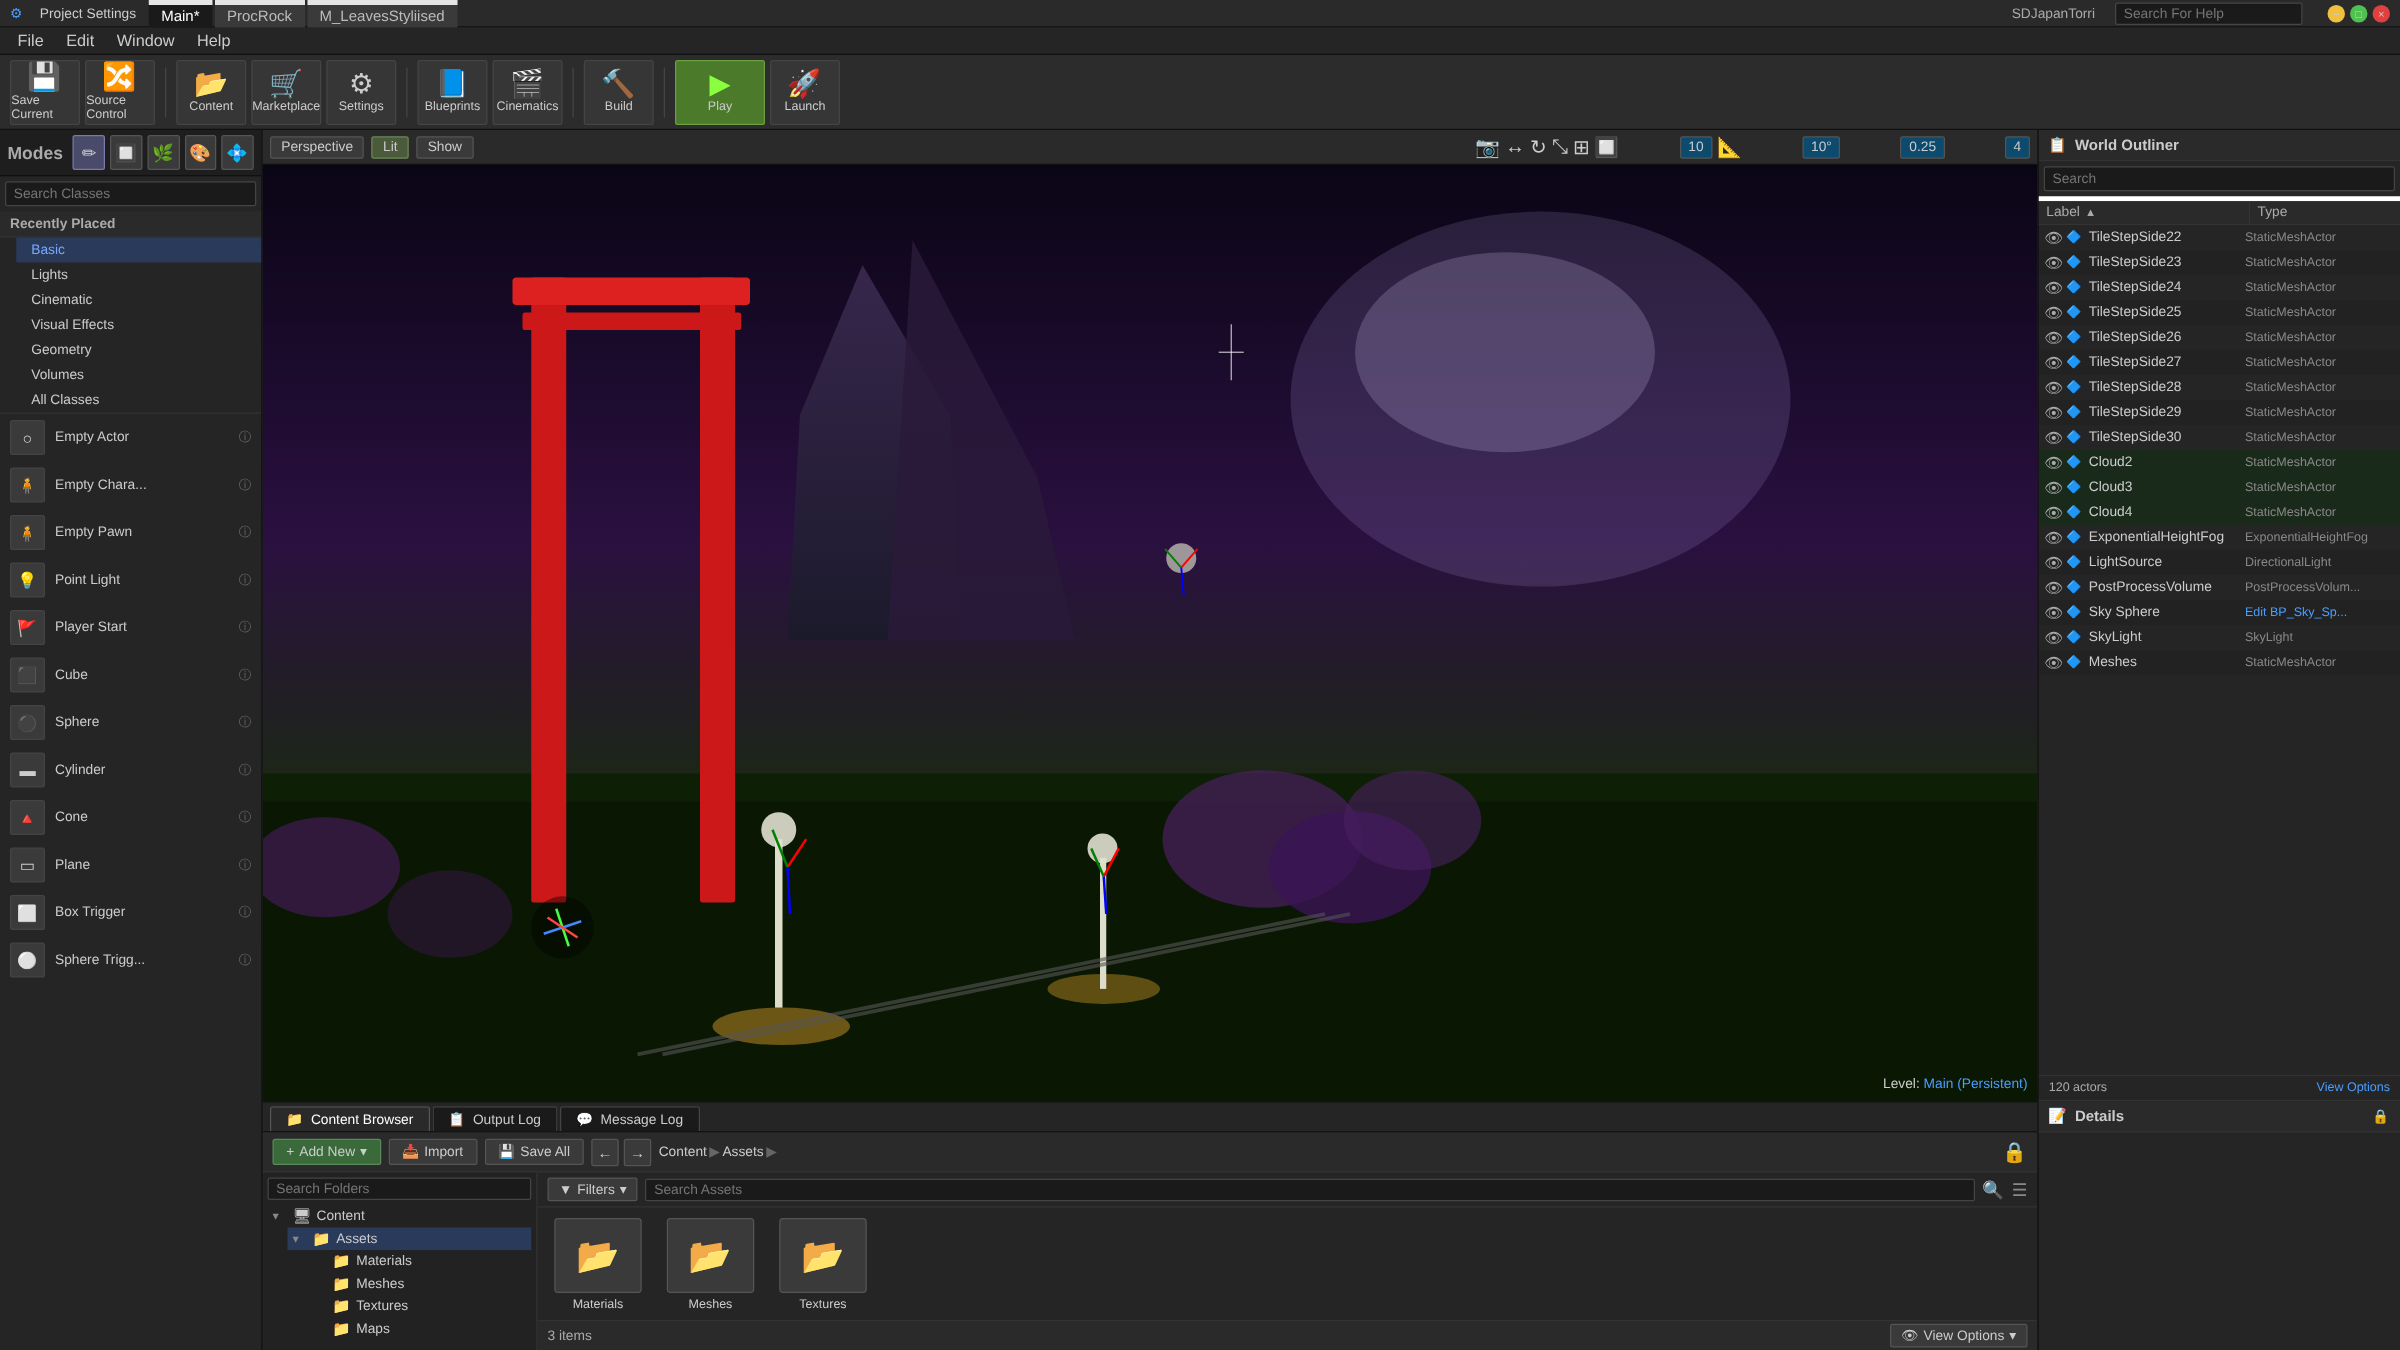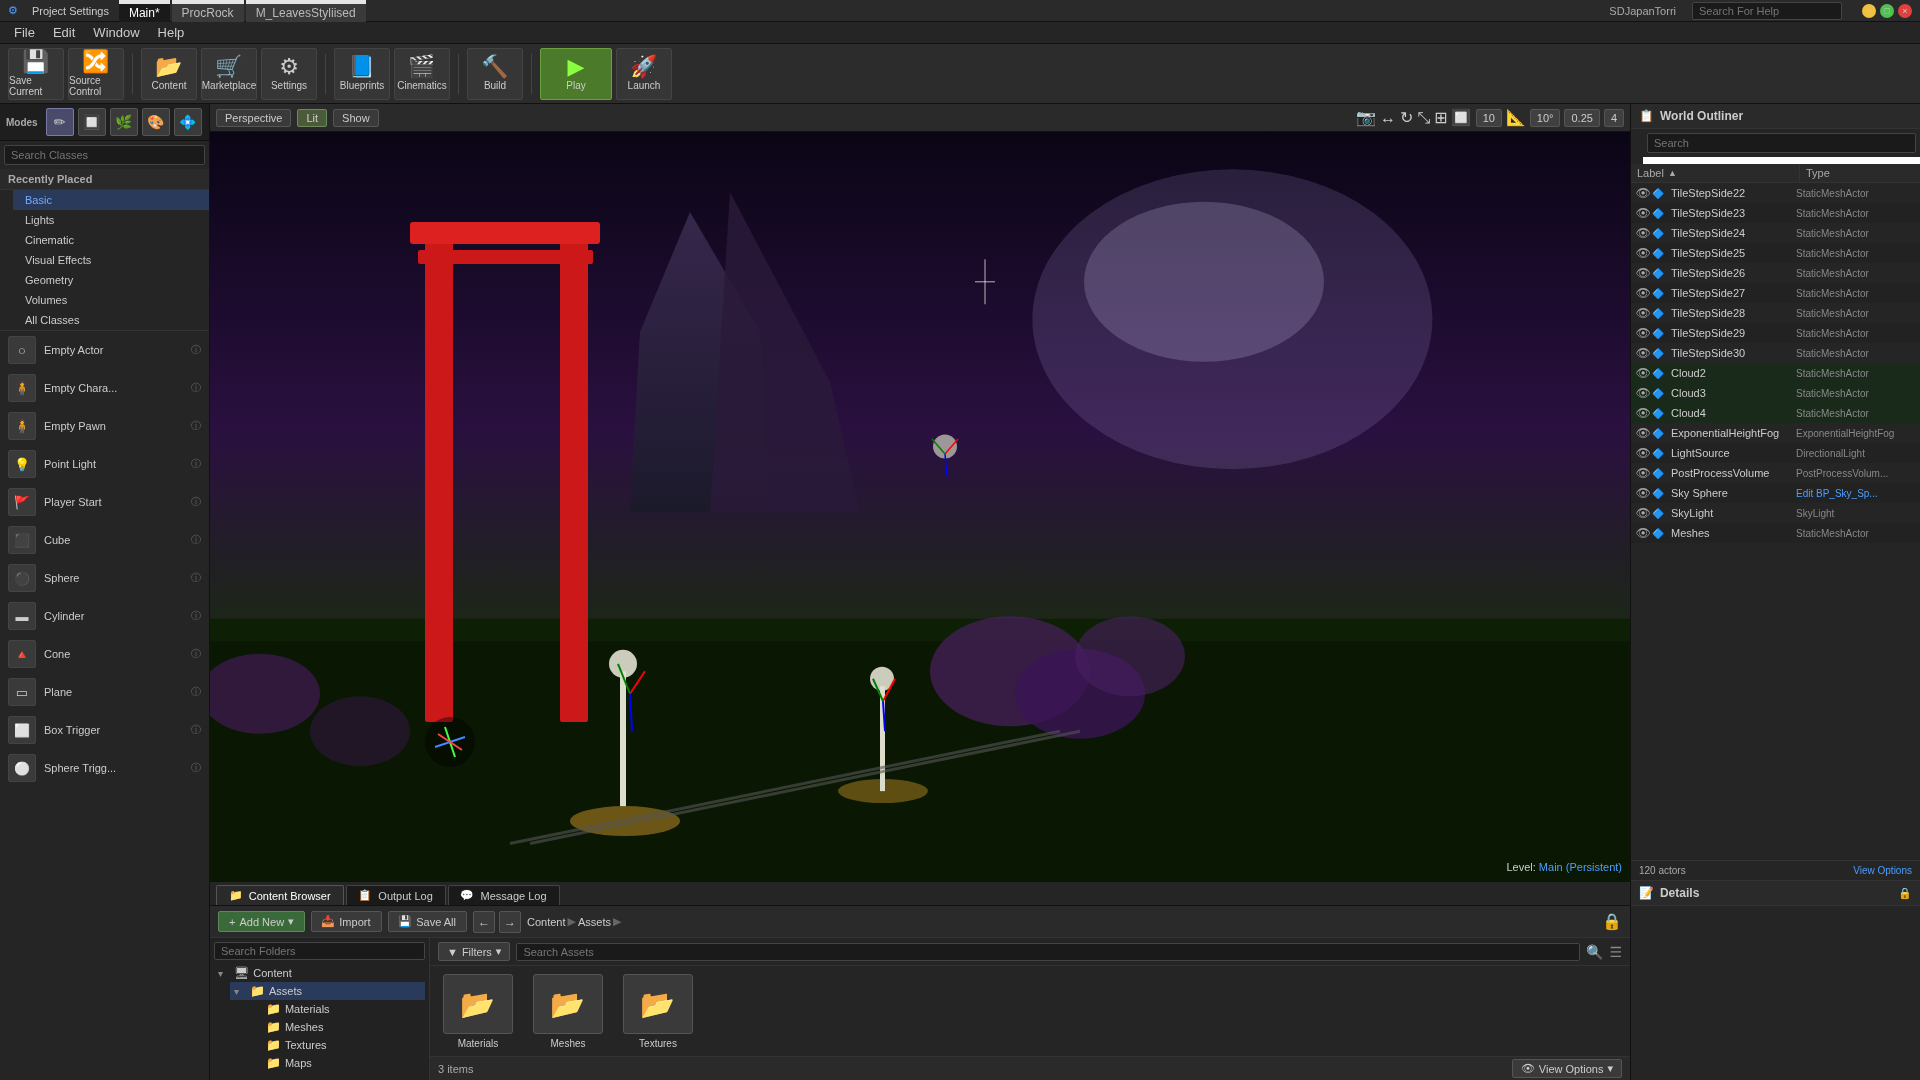--- a/index.html
+++ b/index.html
@@ -49,21 +49,21 @@
     .object-label { font-size: 11px; color: #ccc; flex: 1; }
     .object-info { color: #666; font-size: 10px; cursor: pointer; }
 
     
     #center { flex: 1; display: flex; flex-direction: column; overflow: hidden; }
     #viewport-toolbar { height: 28px; background: #2a2a2a; display: flex; align-items: center; padding: 0 6px; gap: 6px; border-bottom: 1px solid #111; }
     #viewport-toolbar .vp-btn { background: #3a3a3a; border: 1px solid #555; color: #ccc; padding: 2px 8px; font-size: 11px; cursor: pointer; border-radius: 2px; }
     #viewport-toolbar .vp-btn.active { background: #4a5a3a; border-color: #6a8a5a; }
     #viewport-toolbar .vp-spacer { flex: 1; }
     #viewport-toolbar .vp-controls { display: flex; align-items: center; gap: 4px; }
-    #viewport-toolbar .vp-num { background: #404040; border: 1px solid #555; color: #ccc; padding: 2px 6px; font-size: 11px; border-radius: 2px; }
+    #viewport-toolbar .vp-num { background: #0c4a6e; border: 1px solid #555; color: #ccc; padding: 2px 6px; font-size: 11px; border-radius: 2px; margin-left: 44px; }
     #viewport { flex: 1; position: relative; overflow: hidden; background: #1a1a1a; }
     #viewport-canvas { width: 100%; height: 100%; background: linear-gradient(180deg, #1a0a2a 0%, #2a1a3a 30%, #1a2a1a 70%, #0a1a0a 100%); position: relative; }
     #viewport-level { position: absolute; bottom: 8px; right: 8px; font-size: 11px; color: #ccc; }
 
     
     #bottom-tabs { height: 24px; background: #252525; display: flex; align-items: flex-end; padding: 0 6px; gap: 2px; border-top: 1px solid #111; }
     .btab { padding: 3px 12px; background: #1a1a1a; border: 1px solid #444; border-bottom: none; font-size: 11px; color: #ccc; cursor: pointer; border-radius: 2px 2px 0 0; display: flex; align-items: center; gap: 6px; }
     .btab.active { background: #2a2a2a; color: #fff; border-color: #555; }
 
     
@@ -89,21 +89,21 @@
     .asset-thumb { width: 70px; height: 60px; background: #3a3a3a; border: 1px solid #555; display: flex; align-items: center; justify-content: center; font-size: 28px; border-radius: 3px; }
     .asset-label { font-size: 10px; color: #ccc; text-align: center; }
     #cb-statusbar { height: 24px; background: #2a2a2a; display: flex; align-items: center; padding: 0 8px; gap: 8px; border-top: 1px solid #333; font-size: 11px; color: #aaa; }
     .filter-btn { background: #3a3a3a; border: 1px solid #555; color: #ccc; padding: 2px 8px; font-size: 11px; cursor: pointer; border-radius: 2px; display: flex; align-items: center; gap: 4px; }
     #cb-search { flex: 1; background: #1a1a1a; border: 1px solid #444; color: #ccc; padding: 2px 6px; font-size: 11px; border-radius: 2px; }
 
     
     #right-panel { width: 290px; background: #252525; display: flex; flex-direction: column; border-left: 1px solid #111; flex-shrink: 0; }
     #world-outliner { display: flex; flex-direction: column; flex: 1; }
     #wo-header { background: #2a2a2a; padding: 5px 8px; font-size: 12px; font-weight: bold; color: #ccc; border-bottom: 1px solid #333; display: flex; align-items: center; gap: 6px; }
-    #wo-search { padding: 4px; border-bottom: 7px solid #ffffff; margin-left: 12px; }
+    #wo-search { padding: 4px; border-bottom: 4px solid #ffffff; }
     #wo-search input { width: 100%; background: #1a1a1a; border: 1px solid #444; color: #ccc; padding: 3px 6px; font-size: 11px; border-radius: 2px; }
     #wo-columns { display: flex; background: #2a2a2a; border-bottom: 1px solid #333; }
     .wo-col { flex: 1; padding: 3px 6px; font-size: 11px; color: #aaa; border-right: 1px solid #333; display: flex; align-items: center; gap: 4px; }
     .wo-col:last-child { border-right: none; flex: 0 0 120px; }
     #wo-list { flex: 1; overflow-y: auto; }
     .wo-row { display: flex; align-items: center; padding: 2px 4px; cursor: pointer; }
     .wo-row:nth-child(even) { background: #222; }
     .wo-visibility { width: 16px; height: 16px; display: flex; align-items: center; justify-content: center; font-size: 12px; color: #aaa; cursor: pointer; flex-shrink: 0; }
     .wo-type-icon { width: 16px; height: 16px; display: flex; align-items: center; justify-content: center; font-size: 10px; flex-shrink: 0; }
     .wo-label { flex: 1; font-size: 11px; color: #ccc; padding: 0 4px; }
@@ -191,21 +191,21 @@
   <div class="toolbar-btn">
     <span class="icon">🚀</span>
     <span>Launch</span>
   </div>
 </div>
 
 <div id="main">
 
   <div id="left-panel">
     <div id="modes-bar">
-      <span style="font-size:10px;font-weight:bold;color:#aaa;margin-right:4px;">Modes</span>
+      <span style="font-size:14px;font-weight:bold;color:#aaa;margin-right:4px;">Modes</span>
       <div class="mode-icon active">✏</div>
       <div class="mode-icon">🔲</div>
       <div class="mode-icon">🌿</div>
       <div class="mode-icon">🎨</div>
       <div class="mode-icon">💠</div>
     </div>
     <div id="search-classes">
       <input type="text" placeholder="Search Classes" style="">
     </div>
     <div id="placement-label">Recently Placed</div>

